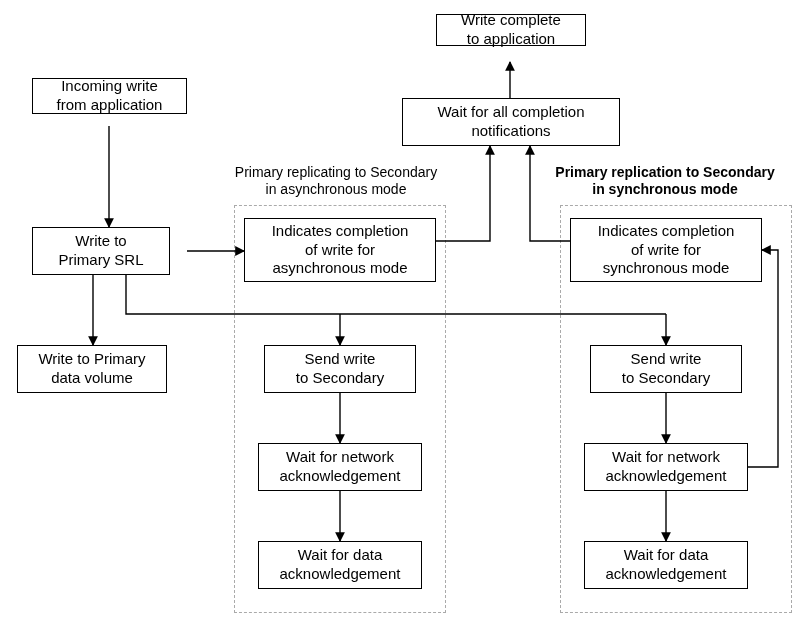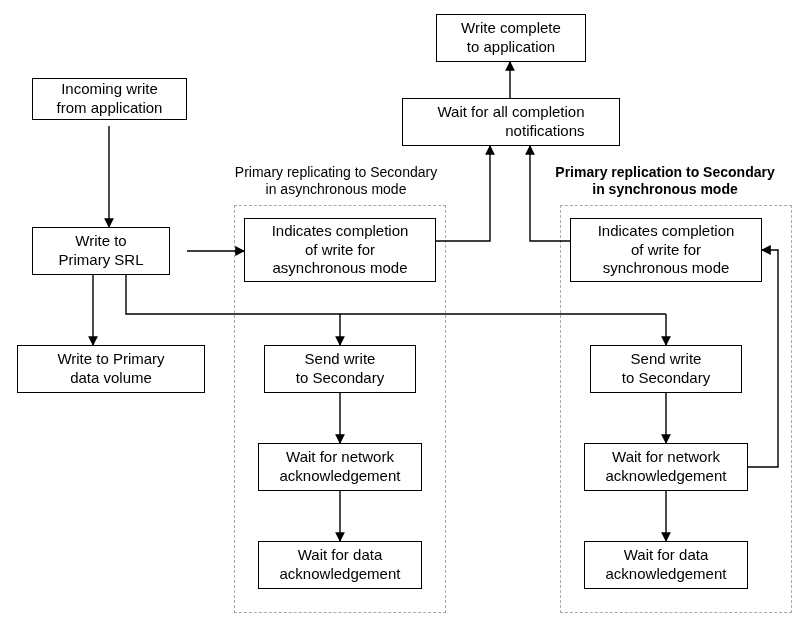--- a/index.html
+++ b/index.html
@@ -14,27 +14,27 @@
 <body>
 
 <div class="canvas">
 
   <div class="dashbox" style="left:234px;top:205px;width:212px;height:408px;"></div>
   <div class="dashbox" style="left:560px;top:205px;width:232px;height:408px;"></div>
 
   <div class="label" style="left:196px;top:164px;width:280px;">Primary replicating to Secondary<br>in asynchronous mode</div>
   <div class="label" style="left:530px;top:164px;width:270px;font-weight:bold;">Primary replication to Secondary<br>in synchronous mode</div>
 
-  <div class="box" style="left:32px; top:78px;  width:155px;height:42px;">Incoming write<br>from application</div>
+  <div class="box" style="left:32px; top:78px;  width:155px;height:36px;">Incoming write<br>from application</div>
   <div class="box" style="left:32px; top:227px; width:138px;height:48px;">Write to<br>Primary SRL</div>
-  <div class="box" style="left:17px; top:345px; width:188px;height:48px;">Write to Primary<br>data volume</div>
+  <div class="box" style="left:17px; top:345px; width:150px;height:48px;">Write to Primary<br>data volume</div>
   <div class="box" style="left:244px;top:218px;width:192px;height:64px;">Indicates completion<br>of write for<br>asynchronous mode</div>
   <div class="box" style="left:570px;top:218px;width:192px;height:64px;">Indicates completion<br>of write for<br>synchronous mode</div>
-  <div class="box" style="left:402px;top:98px;  width:218px;height:48px;text-align:right;">Wait for all completion<br>notifications</div>
-  <div class="box" style="left:436px;top:14px;  width:150px;height:48px;">Write complete<br>to application</div>
+  <div class="box" style="left:402px;top:98px;  width:218px;height:48px;">Wait for all completion<br>notifications</div>
+  <div class="box" style="left:436px;top:14px;  width:150px;height:32px;">Write complete<br>to application</div>
 
   <div class="box" style="left:264px;top:345px; width:152px;height:48px;">Send write<br>to Secondary</div>
   <div class="box" style="left:258px;top:443px; width:164px;height:48px;">Wait for network<br>acknowledgement</div>
   <div class="box" style="left:258px;top:541px; width:164px;height:48px;">Wait for data<br>acknowledgement</div>
 
   <div class="box" style="left:590px;top:345px; width:152px;height:48px;">Send write<br>to Secondary</div>
   <div class="box" style="left:584px;top:443px; width:164px;height:48px;">Wait for network<br>acknowledgement</div>
   <div class="box" style="left:584px;top:541px; width:164px;height:48px;">Wait for data<br>acknowledgement</div>
 
   <svg class="arrows">

